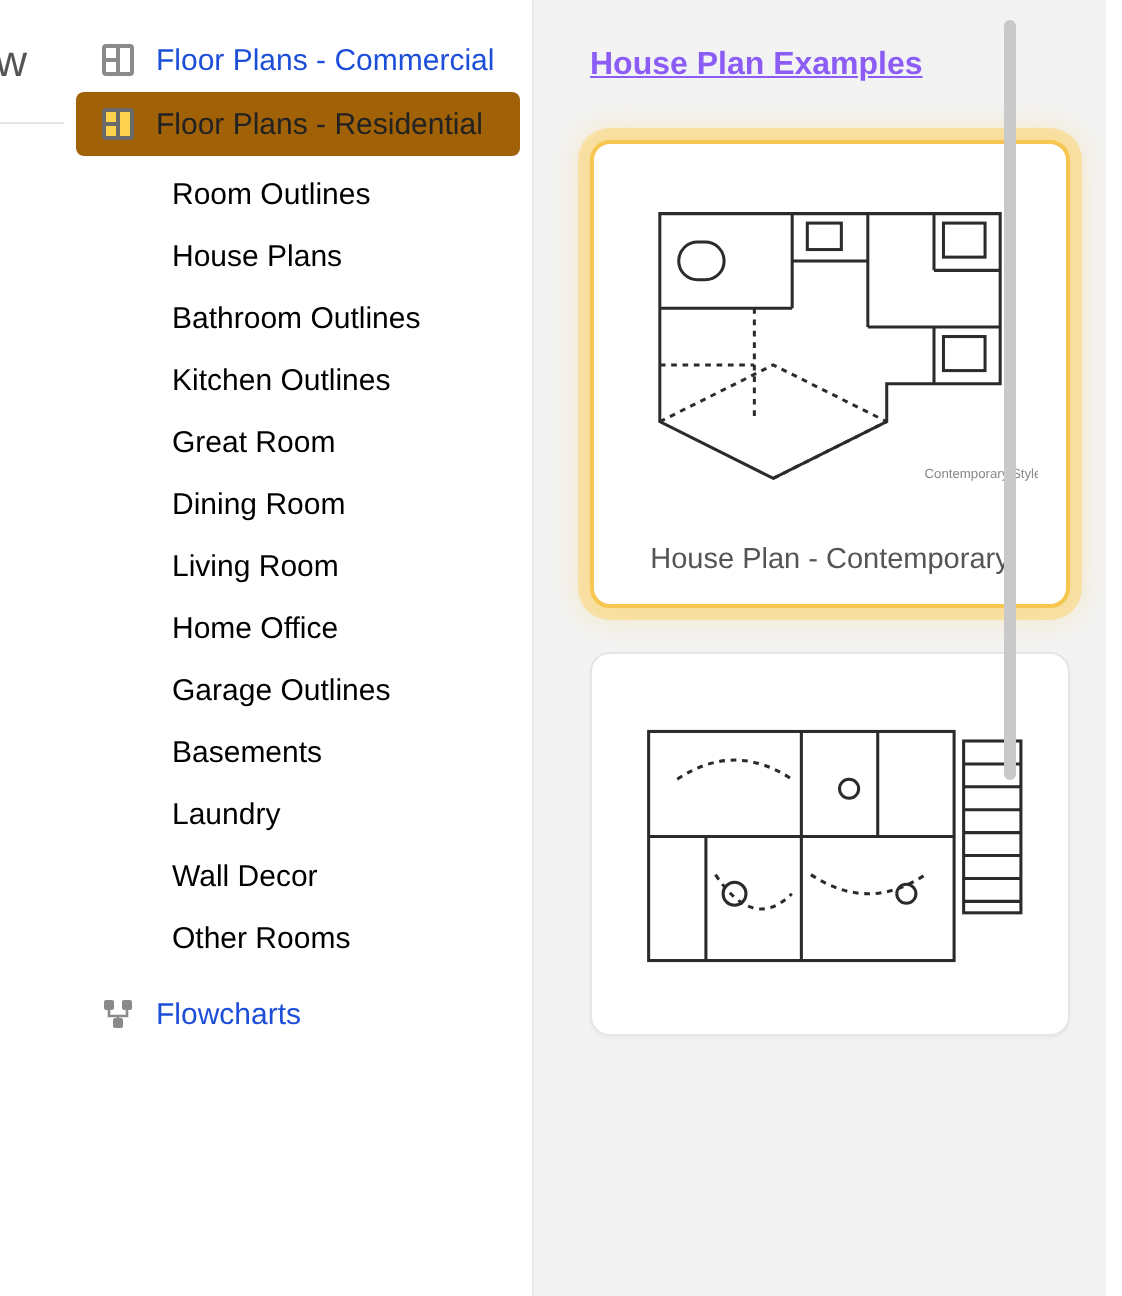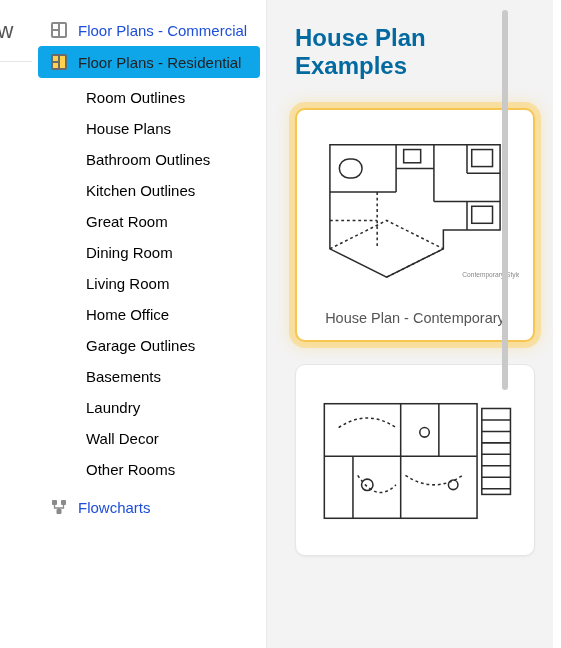--- a/index.html
+++ b/index.html
@@ -6,28 +6,28 @@
   html, body { width: 561px; height: 648px; font-family: -apple-system, BlinkMacSystemFont, "Segoe UI", Arial, sans-serif; background:#fff; color:#333; overflow:hidden; }
   .app { width:553px; height:648px; display:flex; flex-direction:row;justify-content:flex-end; }
   .header { height:62px; display:flex; align-items:center; padding:0 18px; border-bottom:1px solid #e6e6e6; }
   .logo { display:flex; align-items:center; gap:8px; }
   .logo-mark { width:24px; height:24px; }
   .logo-text { font-size:22px; letter-spacing:.5px; color:#555; }
   .logo-text .bold { font-weight:700; color:#3a3a3a; }
   .body { flex:1; display:flex; min-height:0; }
   .sidebar { width:235px; background:#fff; border-right:1px solid #e9e9e9; padding-top:14px; overflow:hidden; position:relative; }
   .sidebar-cat { display:flex; align-items:center; gap:10px; padding:7px 14px 7px 18px; font-size:15px; color:#1d4ed8; cursor:pointer; }
-  .sidebar-cat.active { background:#0ea5e9; color:#222; border-radius:4px; margin:0 6px; padding-left:12px; }
+  .sidebar-cat.active { background:#a16207; color:#222; border-radius:4px; margin:0 6px; padding-left:12px; }
   .cat-icon { width:18px; height:18px; flex:0 0 18px; display:flex; align-items:center; justify-content:center; }
   .cat-icon svg { width:18px; height:18px; }
   .subitems { padding:4px 0 6px 0; }
   .subitem { font-size:15px; color:#000000; padding:7px 0 7px 54px; cursor:pointer; }
   .main { flex:1; background:#f3f3f3; position:relative; overflow:hidden; }
   .main-inner { padding:24px 18px 0 28px; }
-  .page-title { font-size:24px; color:#0369a1; font-weight:600; margin-bottom:28px; }
+  .page-title { font-size:16px; color:#8b5cf6; font-weight:600; margin-bottom:28px;text-decoration:underline; }
   .card { width:240px; background:#fff; border:1px solid #e6e6e6; border-radius:10px; padding:16px 14px 14px 14px; margin-bottom:22px; box-shadow:0 1px 2px rgba(0,0,0,.05); }
   .card.selected { border:2px solid #f6c650; box-shadow:0 0 0 6px rgba(255,200,60,.35), 0 0 14px 6px rgba(255,200,60,.25); }
   .thumb { width:100%; height:170px; background:#fff; display:flex; align-items:center; justify-content:center; }
   .thumb svg { width:100%; height:100%; }
   .card-caption { text-align:center; font-size:14.5px; color:#555; margin-top:14px; }
   .card2 .thumb { height:160px; }
   .scroll-track { position:absolute; left:235px; top:0; width:6px; height:100%; }
   .scroll-thumb { position:absolute; left:0; top:10px; width:6px; height:380px; background:#c9c9c9; border-radius:3px; }
 </style>
 </head>

